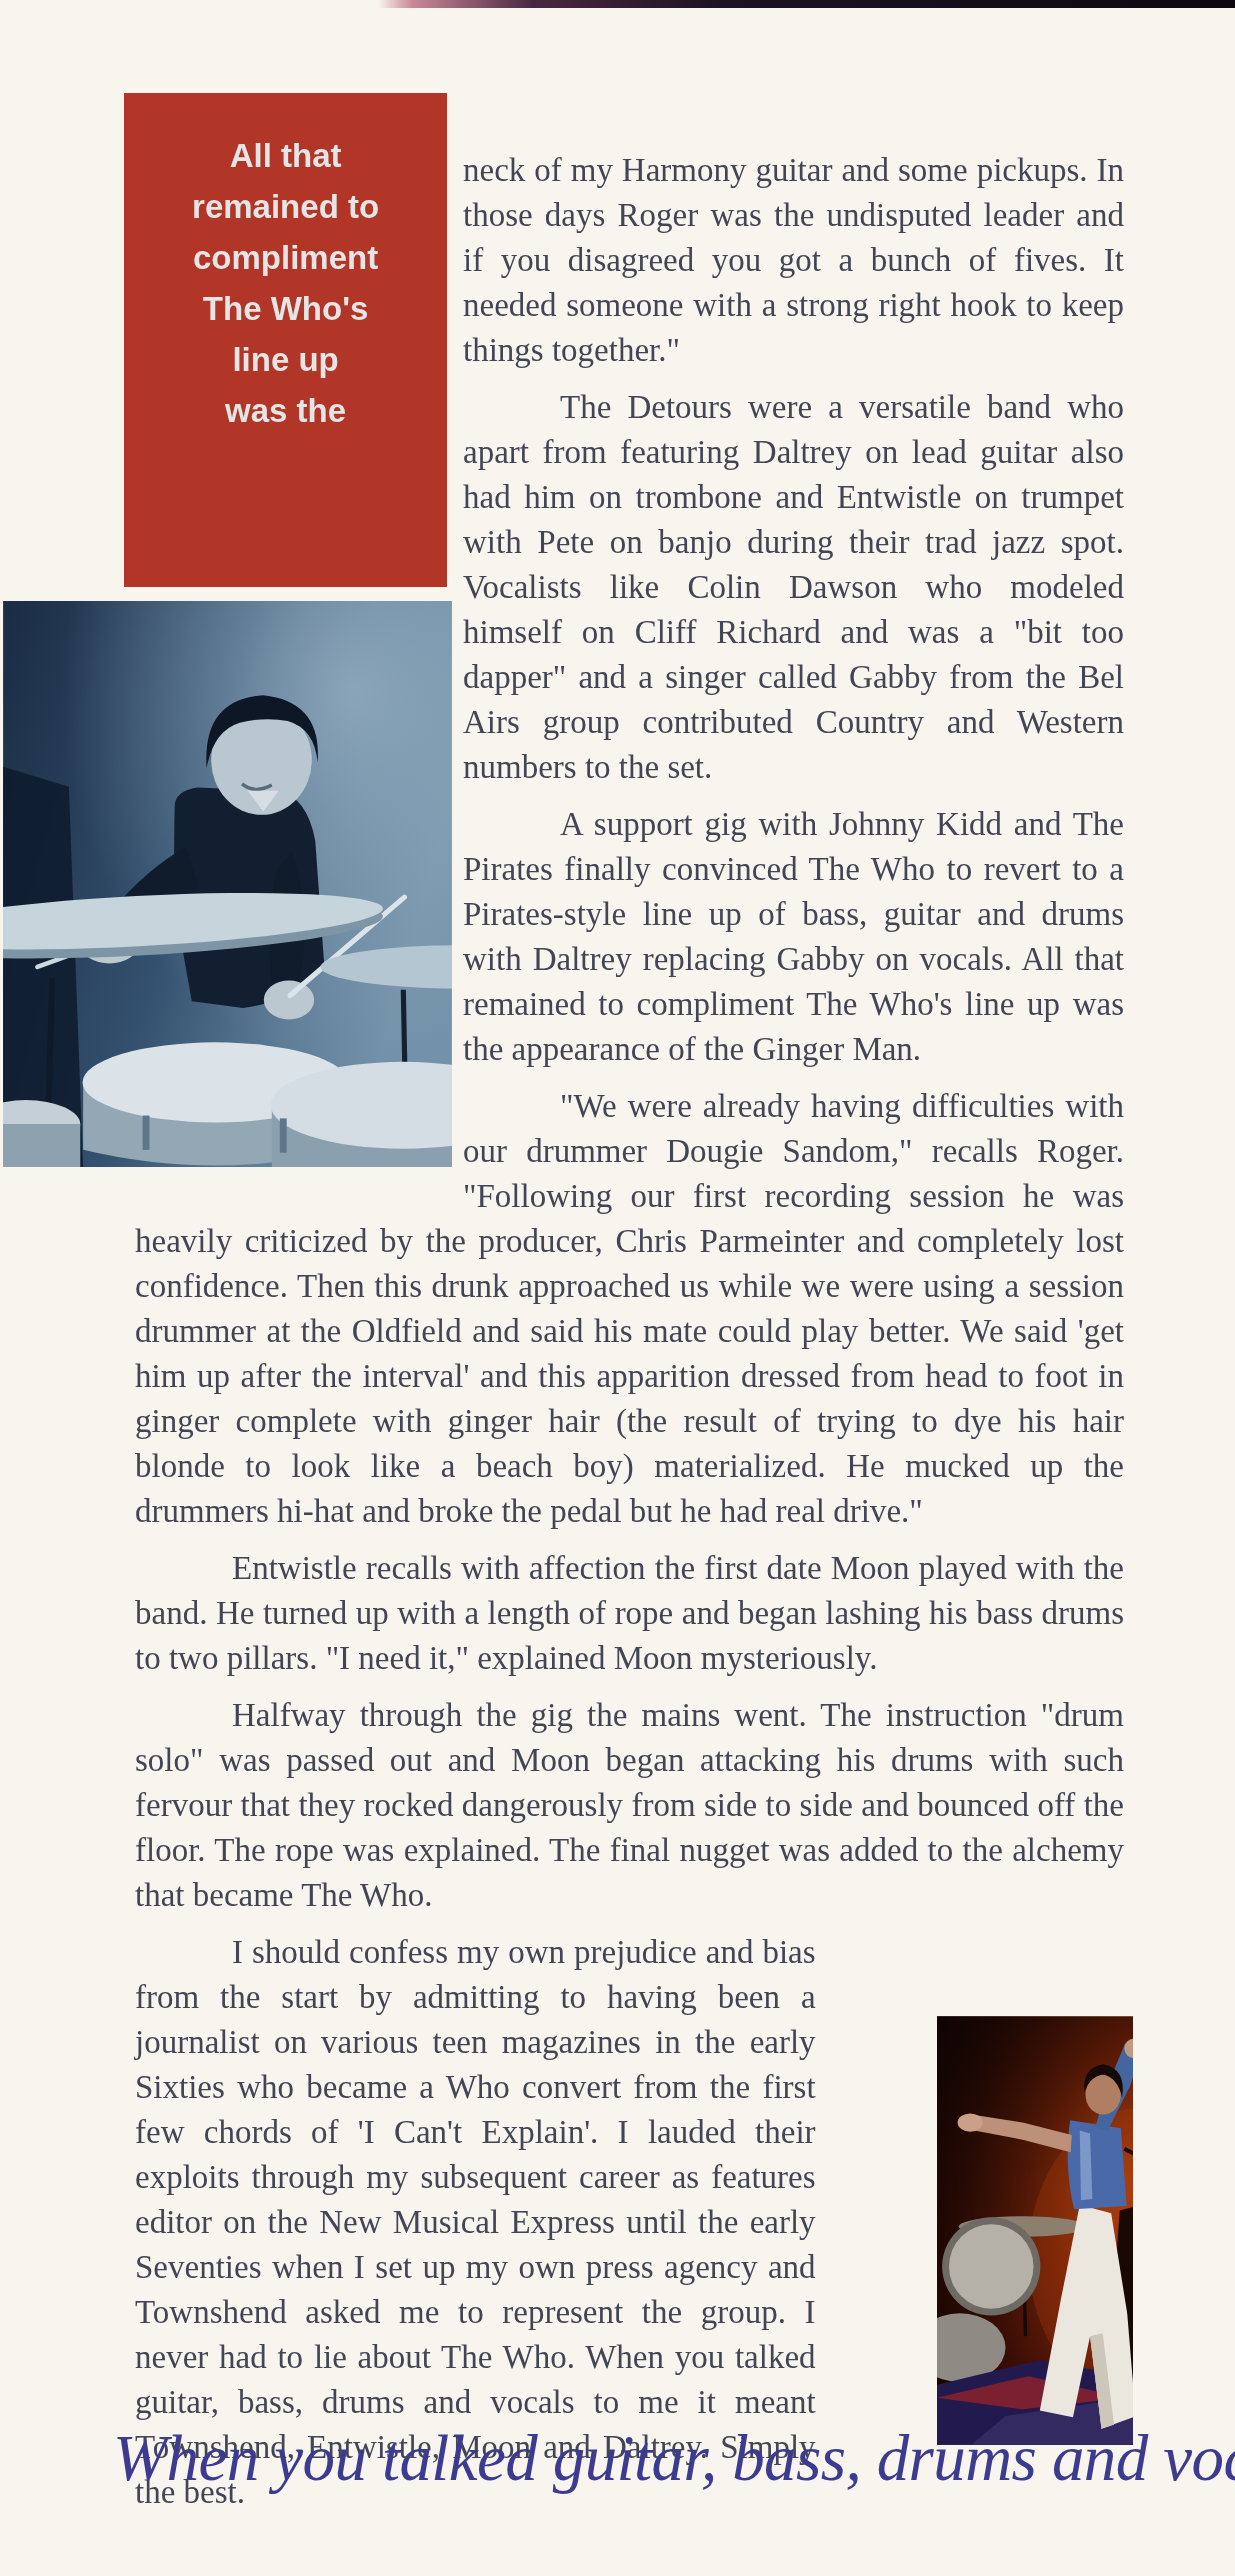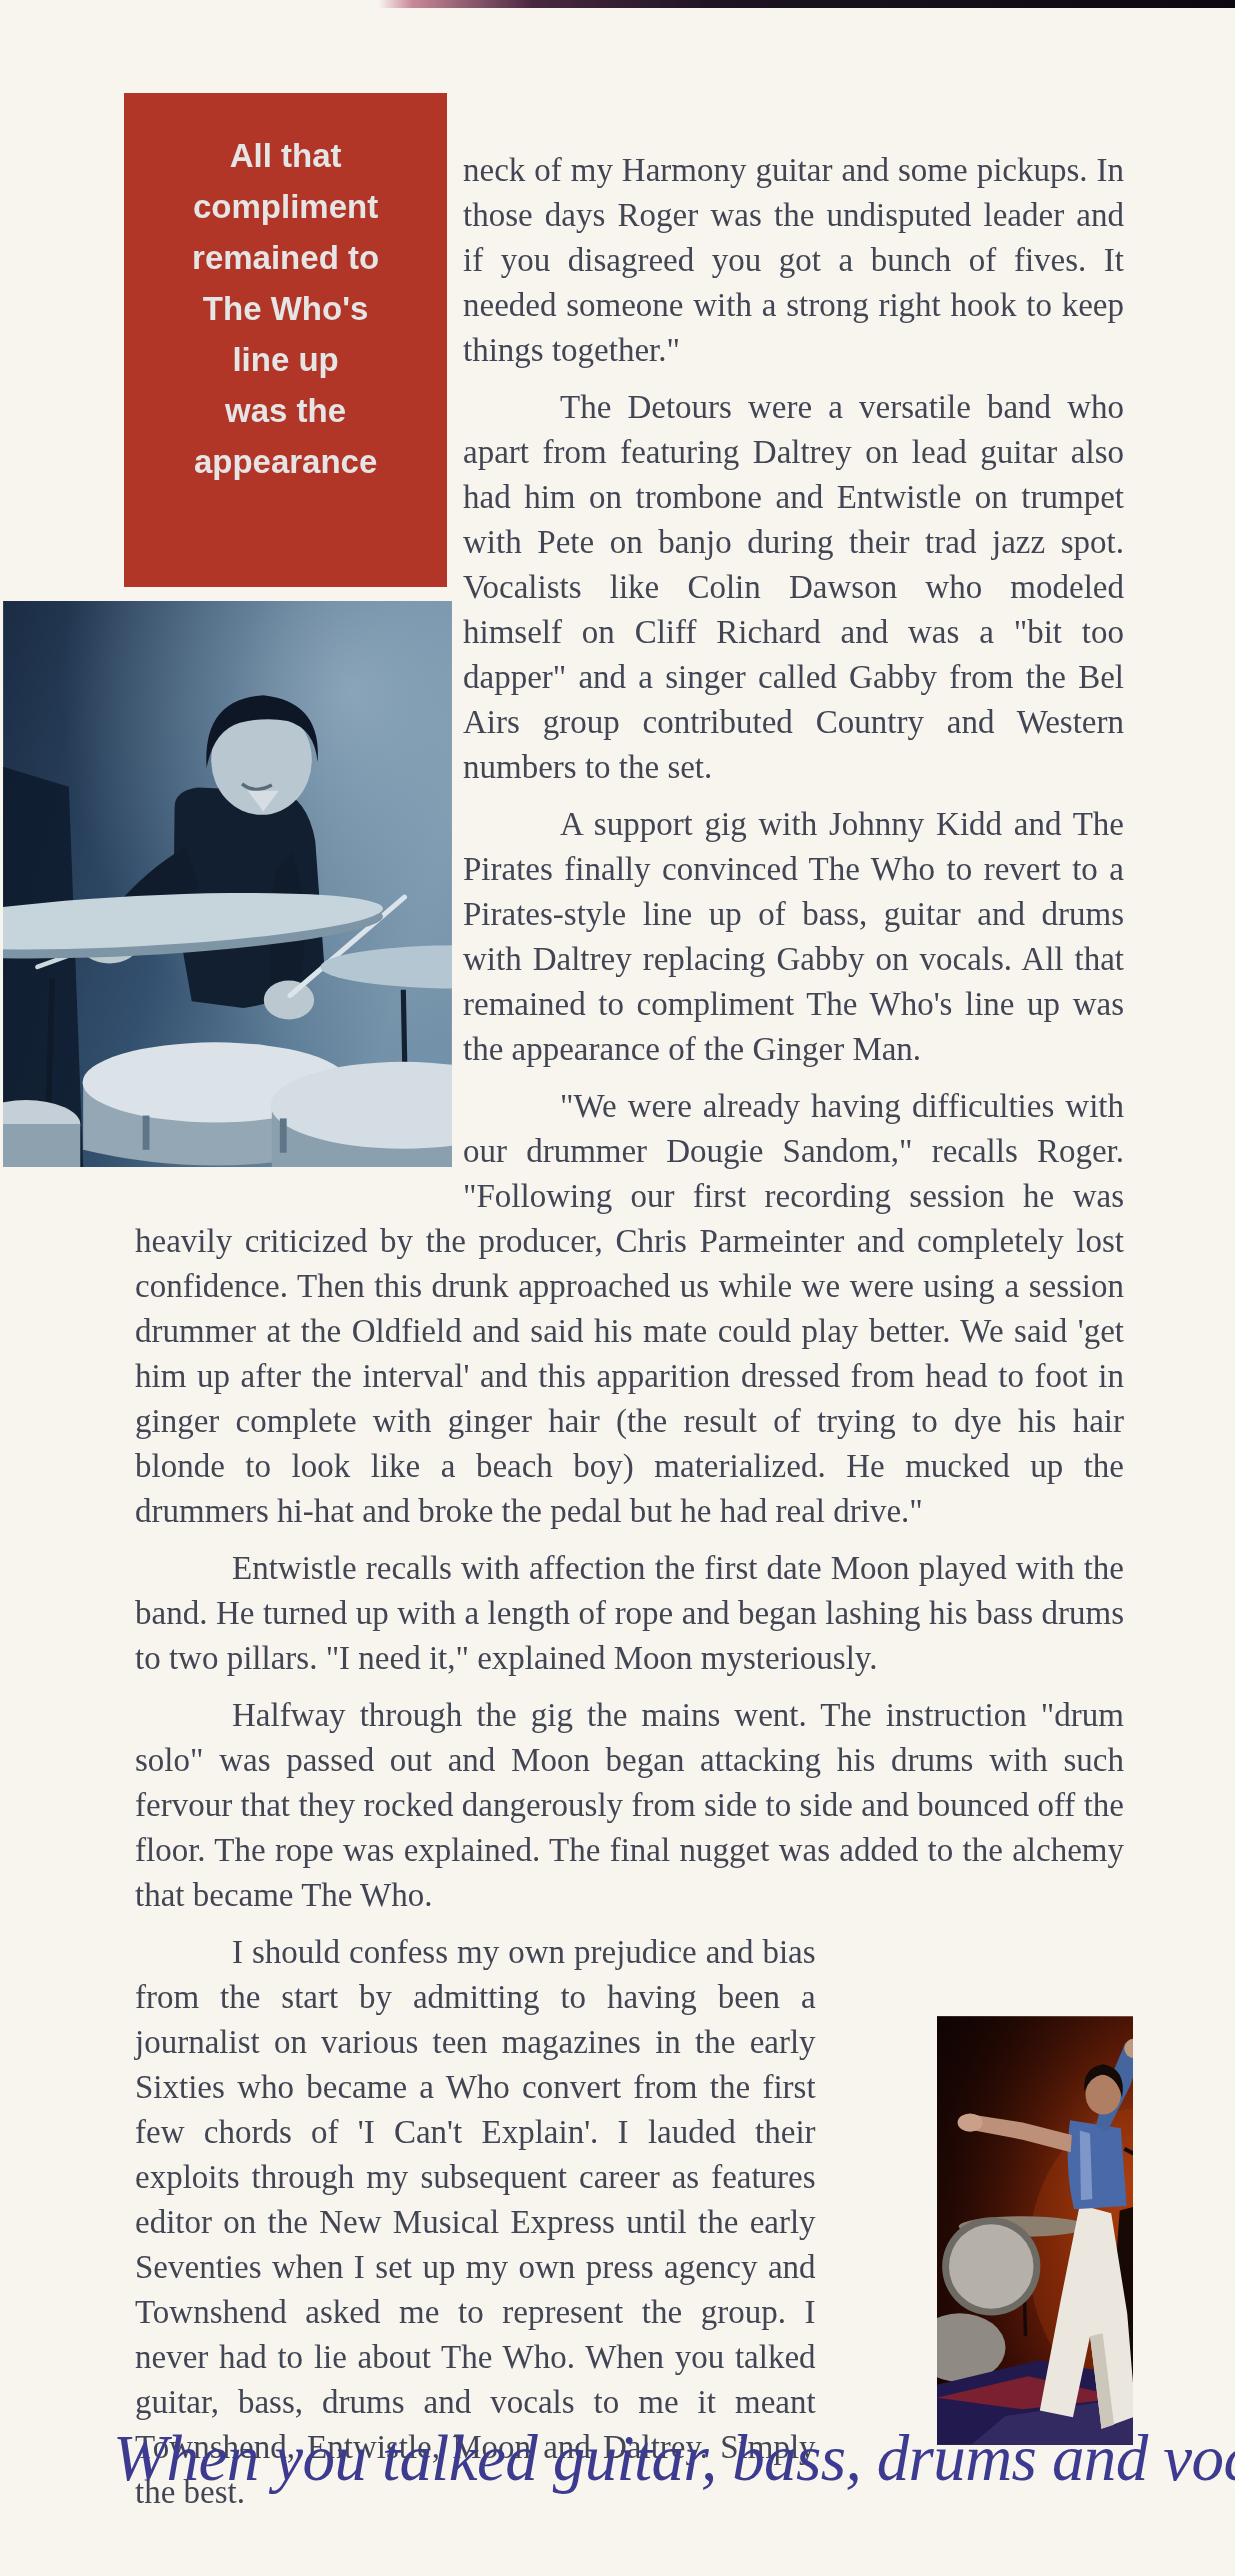--- a/index.html
+++ b/index.html
@@ -73,26 +73,25 @@
 
 <div class="page">
 
   <div class="top-edge"></div>
 
   <div class="article">
 
     <div class="left-rail">
       <div class="pull-quote">
         <span>All that</span>
+        <span>remained to</span>
         <span>compliment</span>
-        <span>remained to</span>
         <span>The Who's</span>
         <span>line up</span>
         <span>was the</span>
-        <span>appearance</span>
       </div>
 
       <div class="photo-moon">
         <svg width="449" height="566" viewBox="0 0 785 990" xmlns="http://www.w3.org/2000/svg">
           <defs>
             <linearGradient id="mbg" x1="0" y1="0" x2="1" y2="0.35">
               <stop offset="0" stop-color="#1b2c44"></stop>
               <stop offset="0.5" stop-color="#33506e"></stop>
               <stop offset="0.8" stop-color="#5d7c96"></stop>
               <stop offset="1" stop-color="#7391a8"></stop>

